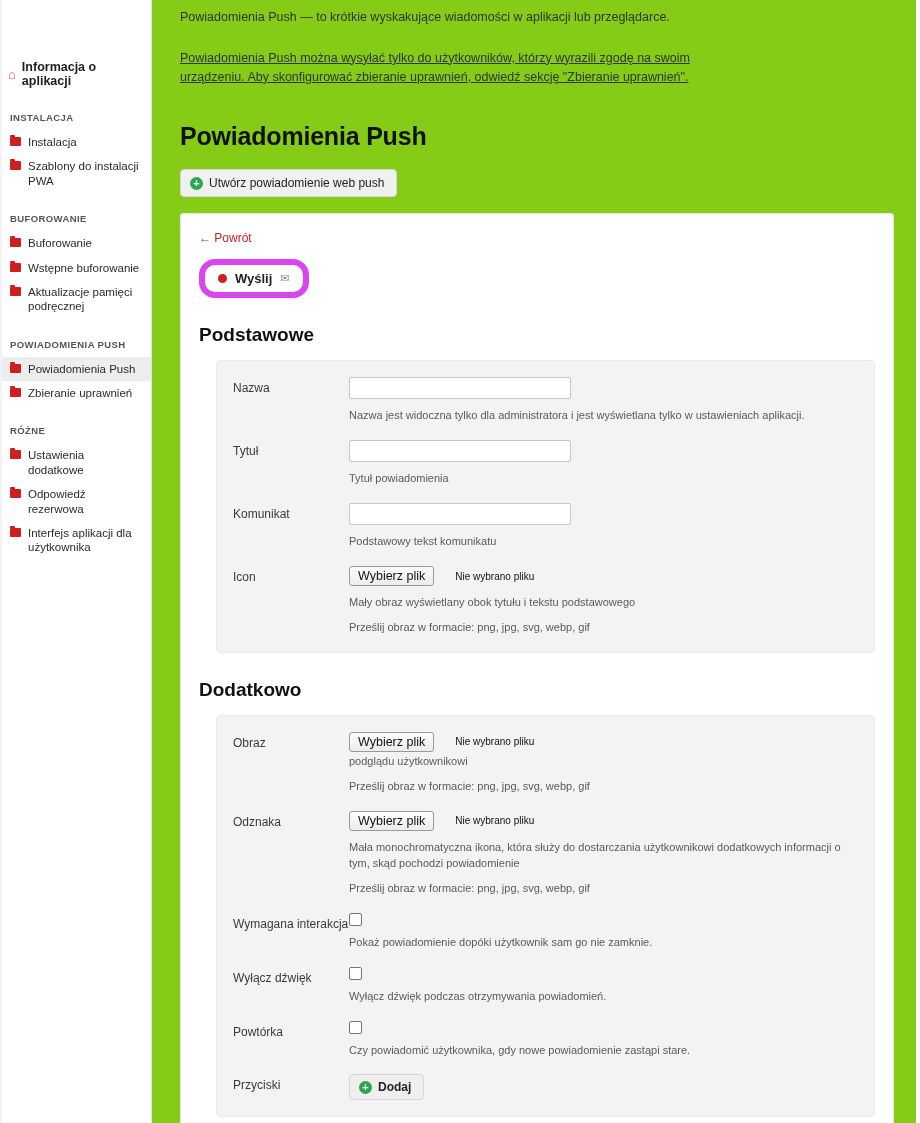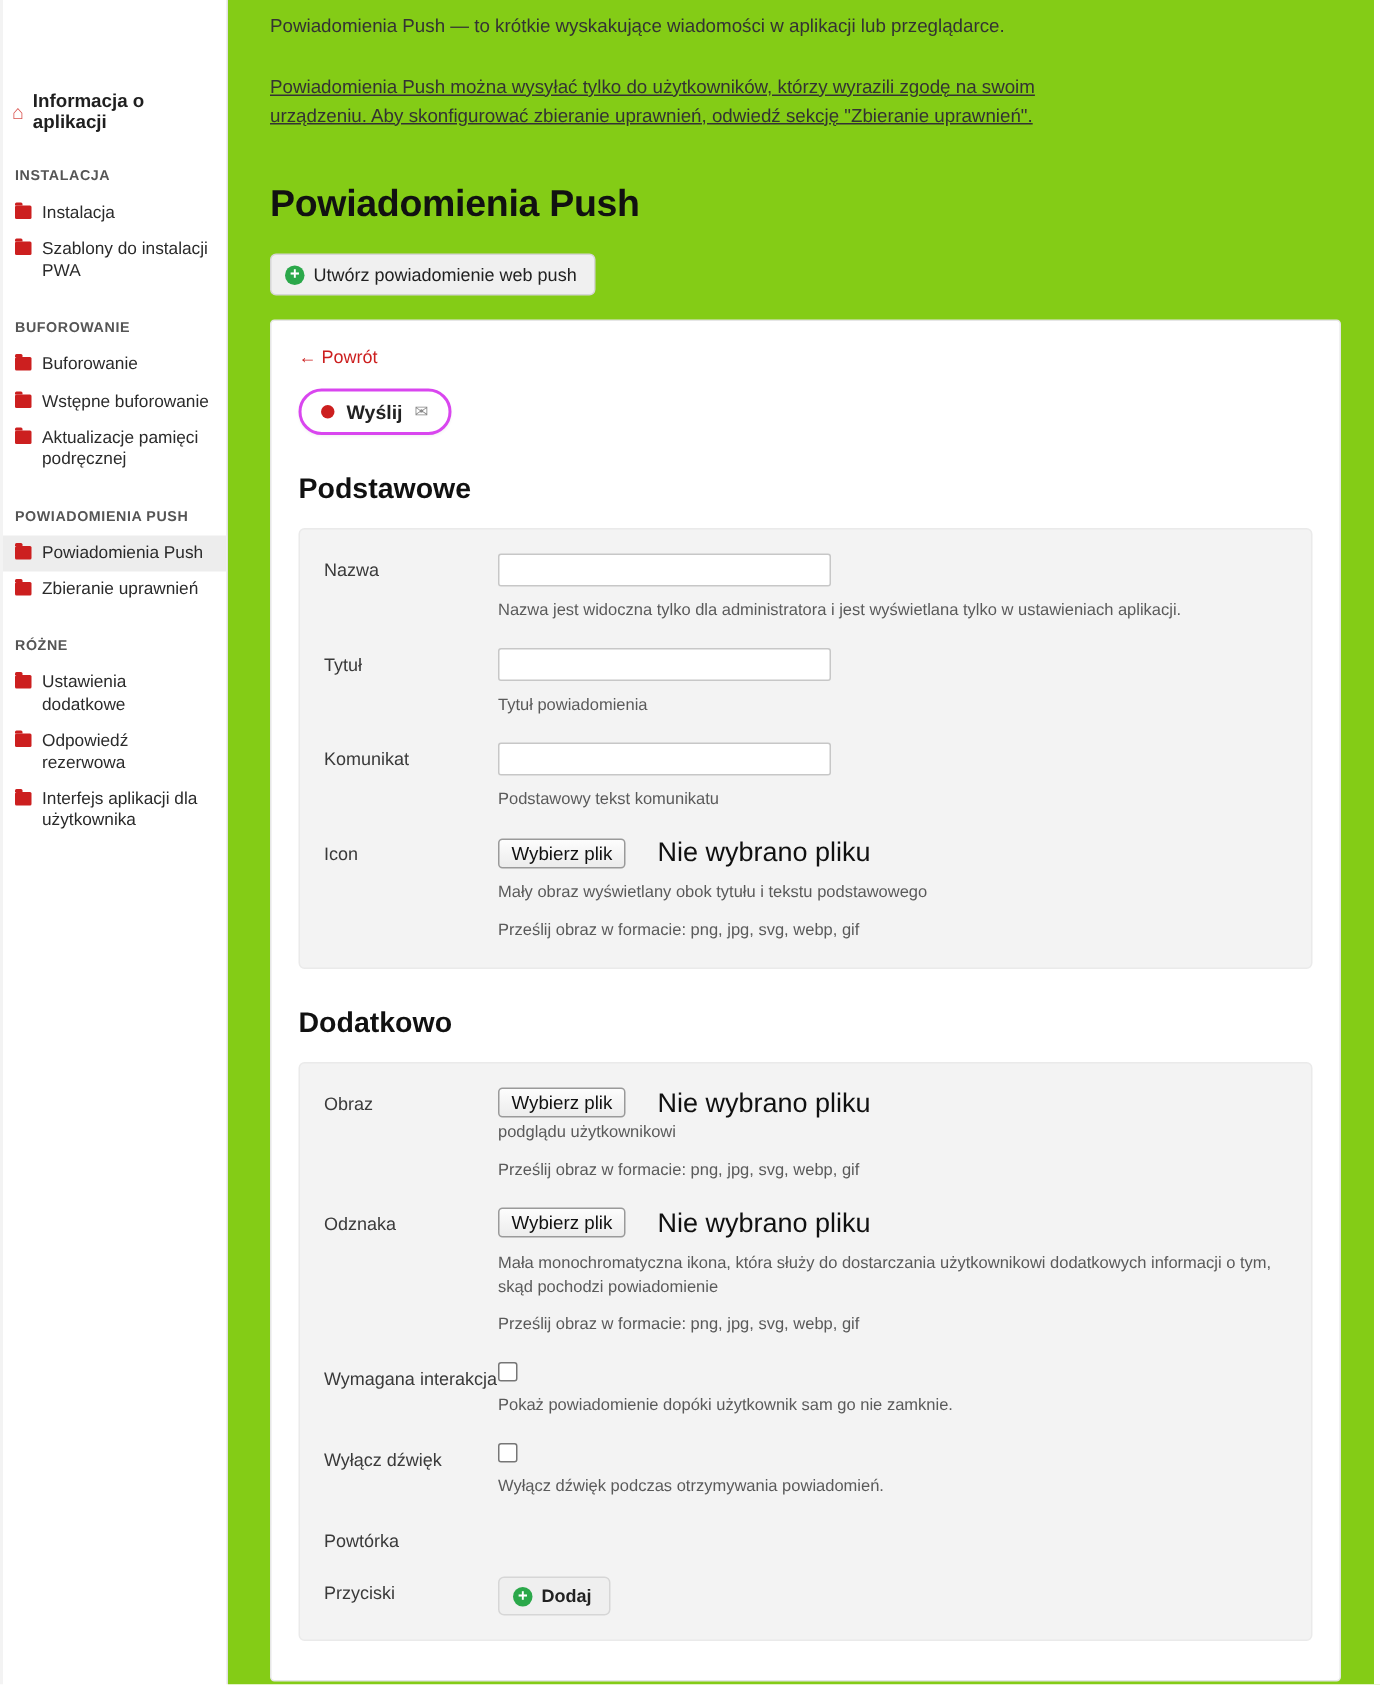--- a/index.html
+++ b/index.html
@@ -162,21 +162,21 @@
     color: #cc1f1f;
     font-size: 12px;
     text-decoration: none;
     cursor: pointer;
   }
   .send-pill {
     display: inline-flex;
     align-items: center;
     gap: 8px;
     margin-top: 14px;
-    border: 2px solid #d946ef;
+    border: 6px solid #d946ef;
     border-radius: 16px;
     padding: 6px 13px;
     background: #fff;
     box-shadow: 0 1px 2px rgba(0,0,0,0.05);
     cursor: pointer;
   }
   .send-dot {
     width: 9px;
     height: 9px;
     border-radius: 50%;
@@ -198,20 +198,21 @@
     margin: 26px 0 0 0;
     color: #111;
   }
 
   .panel {
     margin-top: 14px;
     background: #f3f3f3;
     border: 1px solid #eaeaea;
     border-radius: 4px;
     padding: 16px 16px 14px 16px;
+    margin-left: 17px;
   }
 
   .field-row {
     display: flex;
     align-items: flex-start;
     margin-bottom: 16px;
   }
   .field-row:last-child { margin-bottom: 2px; }
   .field-label {
     width: 116px;
@@ -253,21 +254,21 @@
     border: 1px solid #9a9a9a;
     background: linear-gradient(#fdfdfd, #ececec);
     border-radius: 3px;
     font-size: 12.5px;
     padding: 2px 8px;
     color: #101010;
     cursor: pointer;
     font-family: "Liberation Sans", sans-serif;
   }
   .file-name {
-    font-size: 18px;
+    font-size: 10px;
     color: #101010;
   }
 
   .checkbox {
     width: 13px;
     height: 13px;
     border: 1px solid #767676;
     background: #fff;
     border-radius: 2px;
     box-sizing: border-box;
@@ -465,20 +466,24 @@
         <div class="field-row">
           <div class="field-label">Wyłącz dźwięk</div>
           <div class="field-body">
             <div class="checkbox"></div>
             <div class="help">Wyłącz dźwięk podczas otrzymywania powiadomień.</div>
           </div>
         </div>
 
         <div class="field-row">
           <div class="field-label">Powtórka</div>
+          <div class="field-body">
+            <div class="checkbox"></div>
+            <div class="help">Czy powiadomić użytkownika, gdy nowe powiadomienie zastąpi stare.</div>
+          </div>
         </div>
 
         <div class="field-row">
           <div class="field-label">Przyciski</div>
           <div class="field-body">
             <button class="btn-add">
               <span class="icon-plus-circle">+</span>
               <span>Dodaj</span>
             </button>
           </div>

